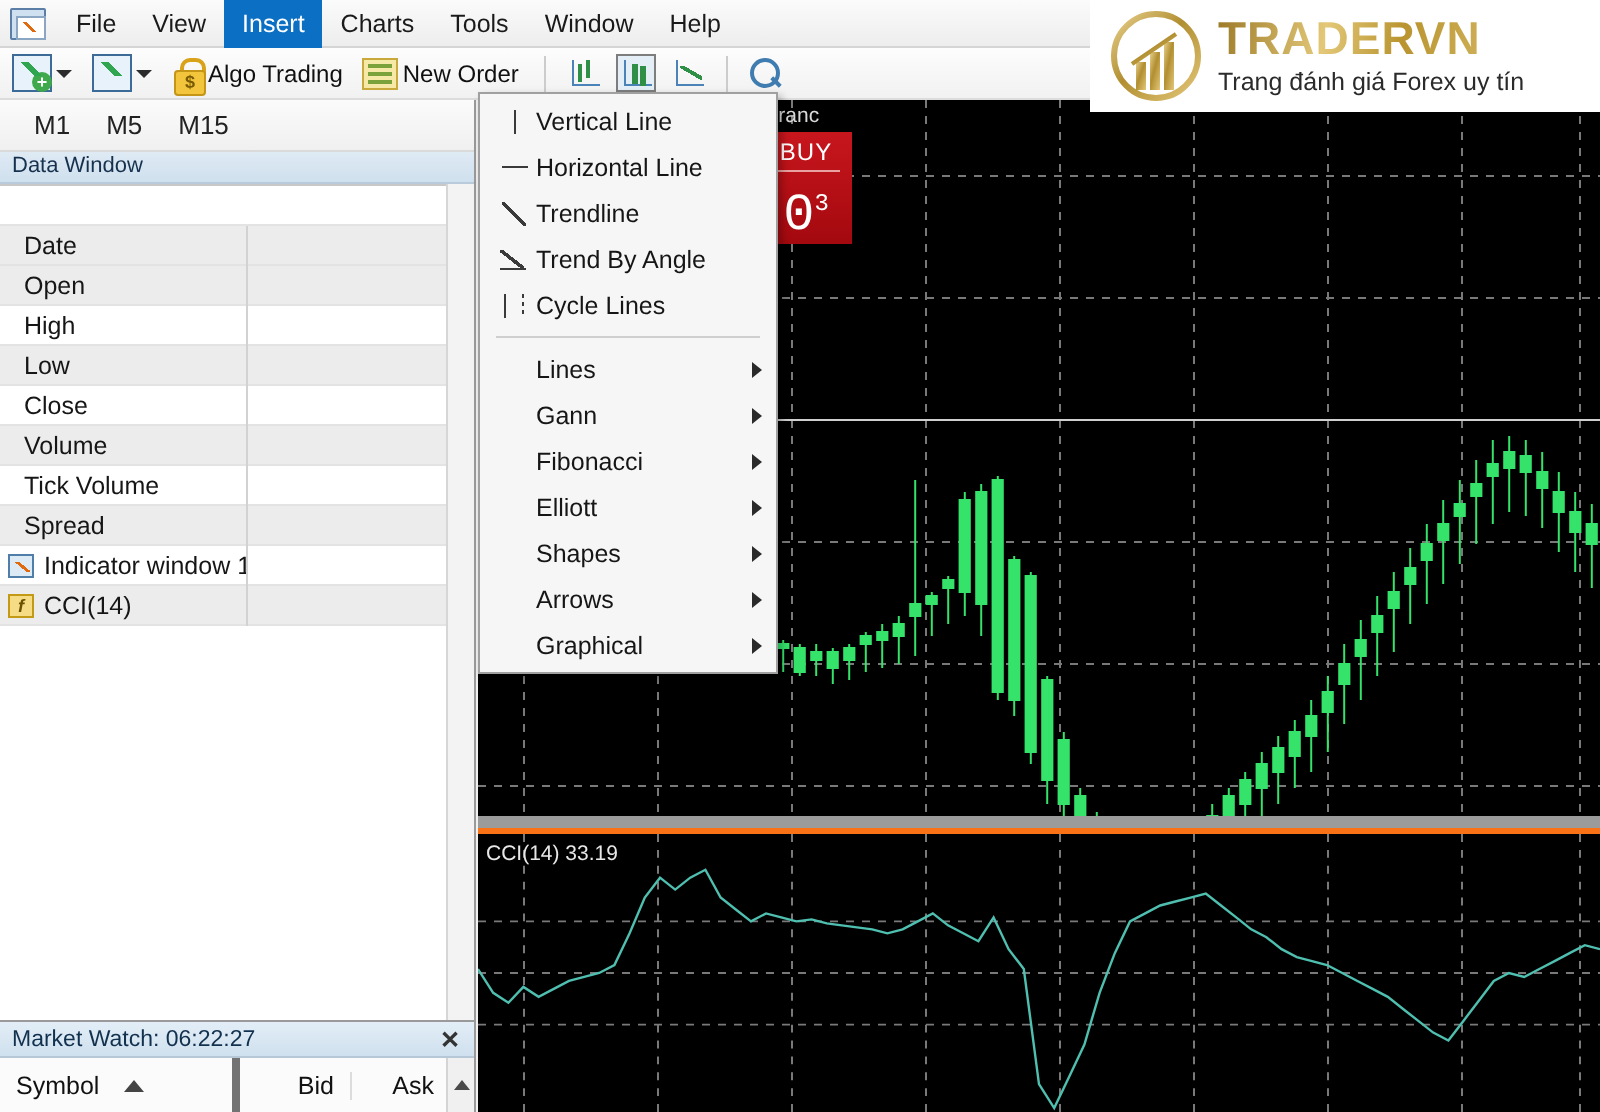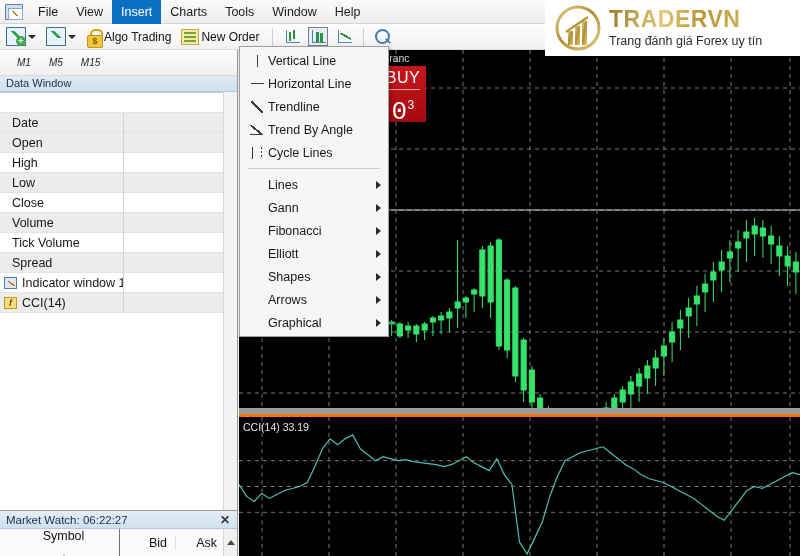--- a/index.html
+++ b/index.html
@@ -99,21 +99,21 @@
 
   
   .left-panel{
     position:absolute; left:0; top:50px; width:238px; bottom:46px;
     background:#fff; border-right:1px solid #9a9a9a;
   }
   .tf-row{
     height:26px; display:flex; align-items:center; gap:0px; padding-left:8px;
     background:linear-gradient(#fbfbfb,#f0f0f0); border-bottom:1px solid #dadada;
   }
-  .tf-btn{ font-size:10px; color:#222; padding:2px 9px;font-style:italic; }
+  .tf-btn{ font-size:13px; color:#222; padding:2px 9px; }
   .dw-title{
     height:16px; background:linear-gradient(#dfeaf4,#cfe0ee);
     font-size:11px; color:#16314d; padding:1px 6px; border-bottom:1px solid #b9cada;
   }
   .dw-body{ position:absolute; top:42px; left:0; right:0; bottom:0; background:#fff;
      border-top:1px solid #c8c8c8; overflow:hidden; }
   .dw-row{ height:20px; display:flex; align-items:center; border-bottom:1px solid #e3e3e3;
      font-size:12.5px; color:#161616; }
   .dw-row.alt{ background:#ececec; }
   .dw-row.hdrow{ background:#ffffff; }
@@ -134,40 +134,40 @@
   
   .mw{ position:absolute; left:0; bottom:0; width:238px; height:46px;
      background:#fff; border-right:1px solid #9a9a9a; border-top:1px solid #9a9a9a; }
   .mw-title{ height:18px; background:linear-gradient(#e3eef7,#cfe0ee);
      font-size:11.5px; color:#12314e; display:flex; align-items:center;
      padding:0 4px 0 6px; border-bottom:1px solid #b6c8d8;gap:35px; }
   .mw-title .x{ margin-left:auto; font-size:12px; color:#333; font-weight:bold; padding-right:3px; }
   .mw-cols{ height:27px; display:flex; align-items:center; font-size:12.5px; color:#111;
      background:#fbfbfb; }
   .mw-sym{ width:120px; padding-left:8px; display:flex; align-items:center; gap:12px;
-     border-right:1px solid #737373; height:27px;flex-direction:column; }
+     border-right:4px solid #737373; height:27px; }
   .sort-asc{ width:0;height:0;border-left:5px solid transparent;border-right:5px solid transparent;
      border-bottom:6px solid #444; }
   .mw-bid{ width:56px; text-align:right; padding-right:8px; border-right:1px solid #dcdcdc; }
   .mw-ask{ flex:1; text-align:right; padding-right:6px; }
   .mw-up{ width:14px; height:27px; background:#f0f0f0; border-left:1px solid #d4d4d4;
      display:flex; align-items:center; justify-content:center; }
   .tri-up{ width:0;height:0;border-left:4px solid transparent;border-right:4px solid transparent;
      border-bottom:5px solid #4a4a4a; }
 
   
   .chart-area{ position:absolute; left:239px; top:50px; right:0; bottom:0; background:#000; }
   .chart-main{ position:absolute; left:0; top:0; right:0; height:360px; }
   .chart-sub{ position:absolute; left:0; top:364px; right:0; bottom:0; border-top:3px solid #f97316; }
   .chart-split{ position:absolute; left:0; top:358px; right:0; height:6px; background:#9b9b9b; }
   .sym-label{ position:absolute; left:128px; top:2px; font-size:10.5px; color:#d8d8d8;
      font-family:"Liberation Sans",sans-serif; white-space:nowrap; }
   .buy-box{ position:absolute; left:141px; top:16px; width:46px; height:56px;
      background:linear-gradient(#c8161d,#a3090f); color:#fff; z-index:5; }
-  .buy-box .lbl{ font-size:16px; text-align:center; padding-top:3px; letter-spacing:0.5px; }
+  .buy-box .lbl{ font-size:12px; text-align:center; padding-top:3px; letter-spacing:0.5px; }
   .buy-box .hr{ height:1px; background:#e9a1a1; margin:2px 6px; }
   .buy-box .px{ font-size:26px; text-align:center; line-height:28px; font-family:Liberation Mono, monospace;}
   .buy-box .px sup{ font-size:12px; }
   .cci-label{ position:absolute; left:4px; top:4px; font-size:10.5px; color:#e8e8e8; z-index:4; }
   .grid-svg, .cdl-svg, .cci-svg{ position:absolute; left:0; top:0; width:100%; height:100%; }
 
   
   .dropdown{
     position:absolute; background:#f2f2f2; border:1px solid #a0a0a0;
     box-shadow:2px 2px 4px rgba(0,0,0,0.28); z-index:80; padding:2px 0;

